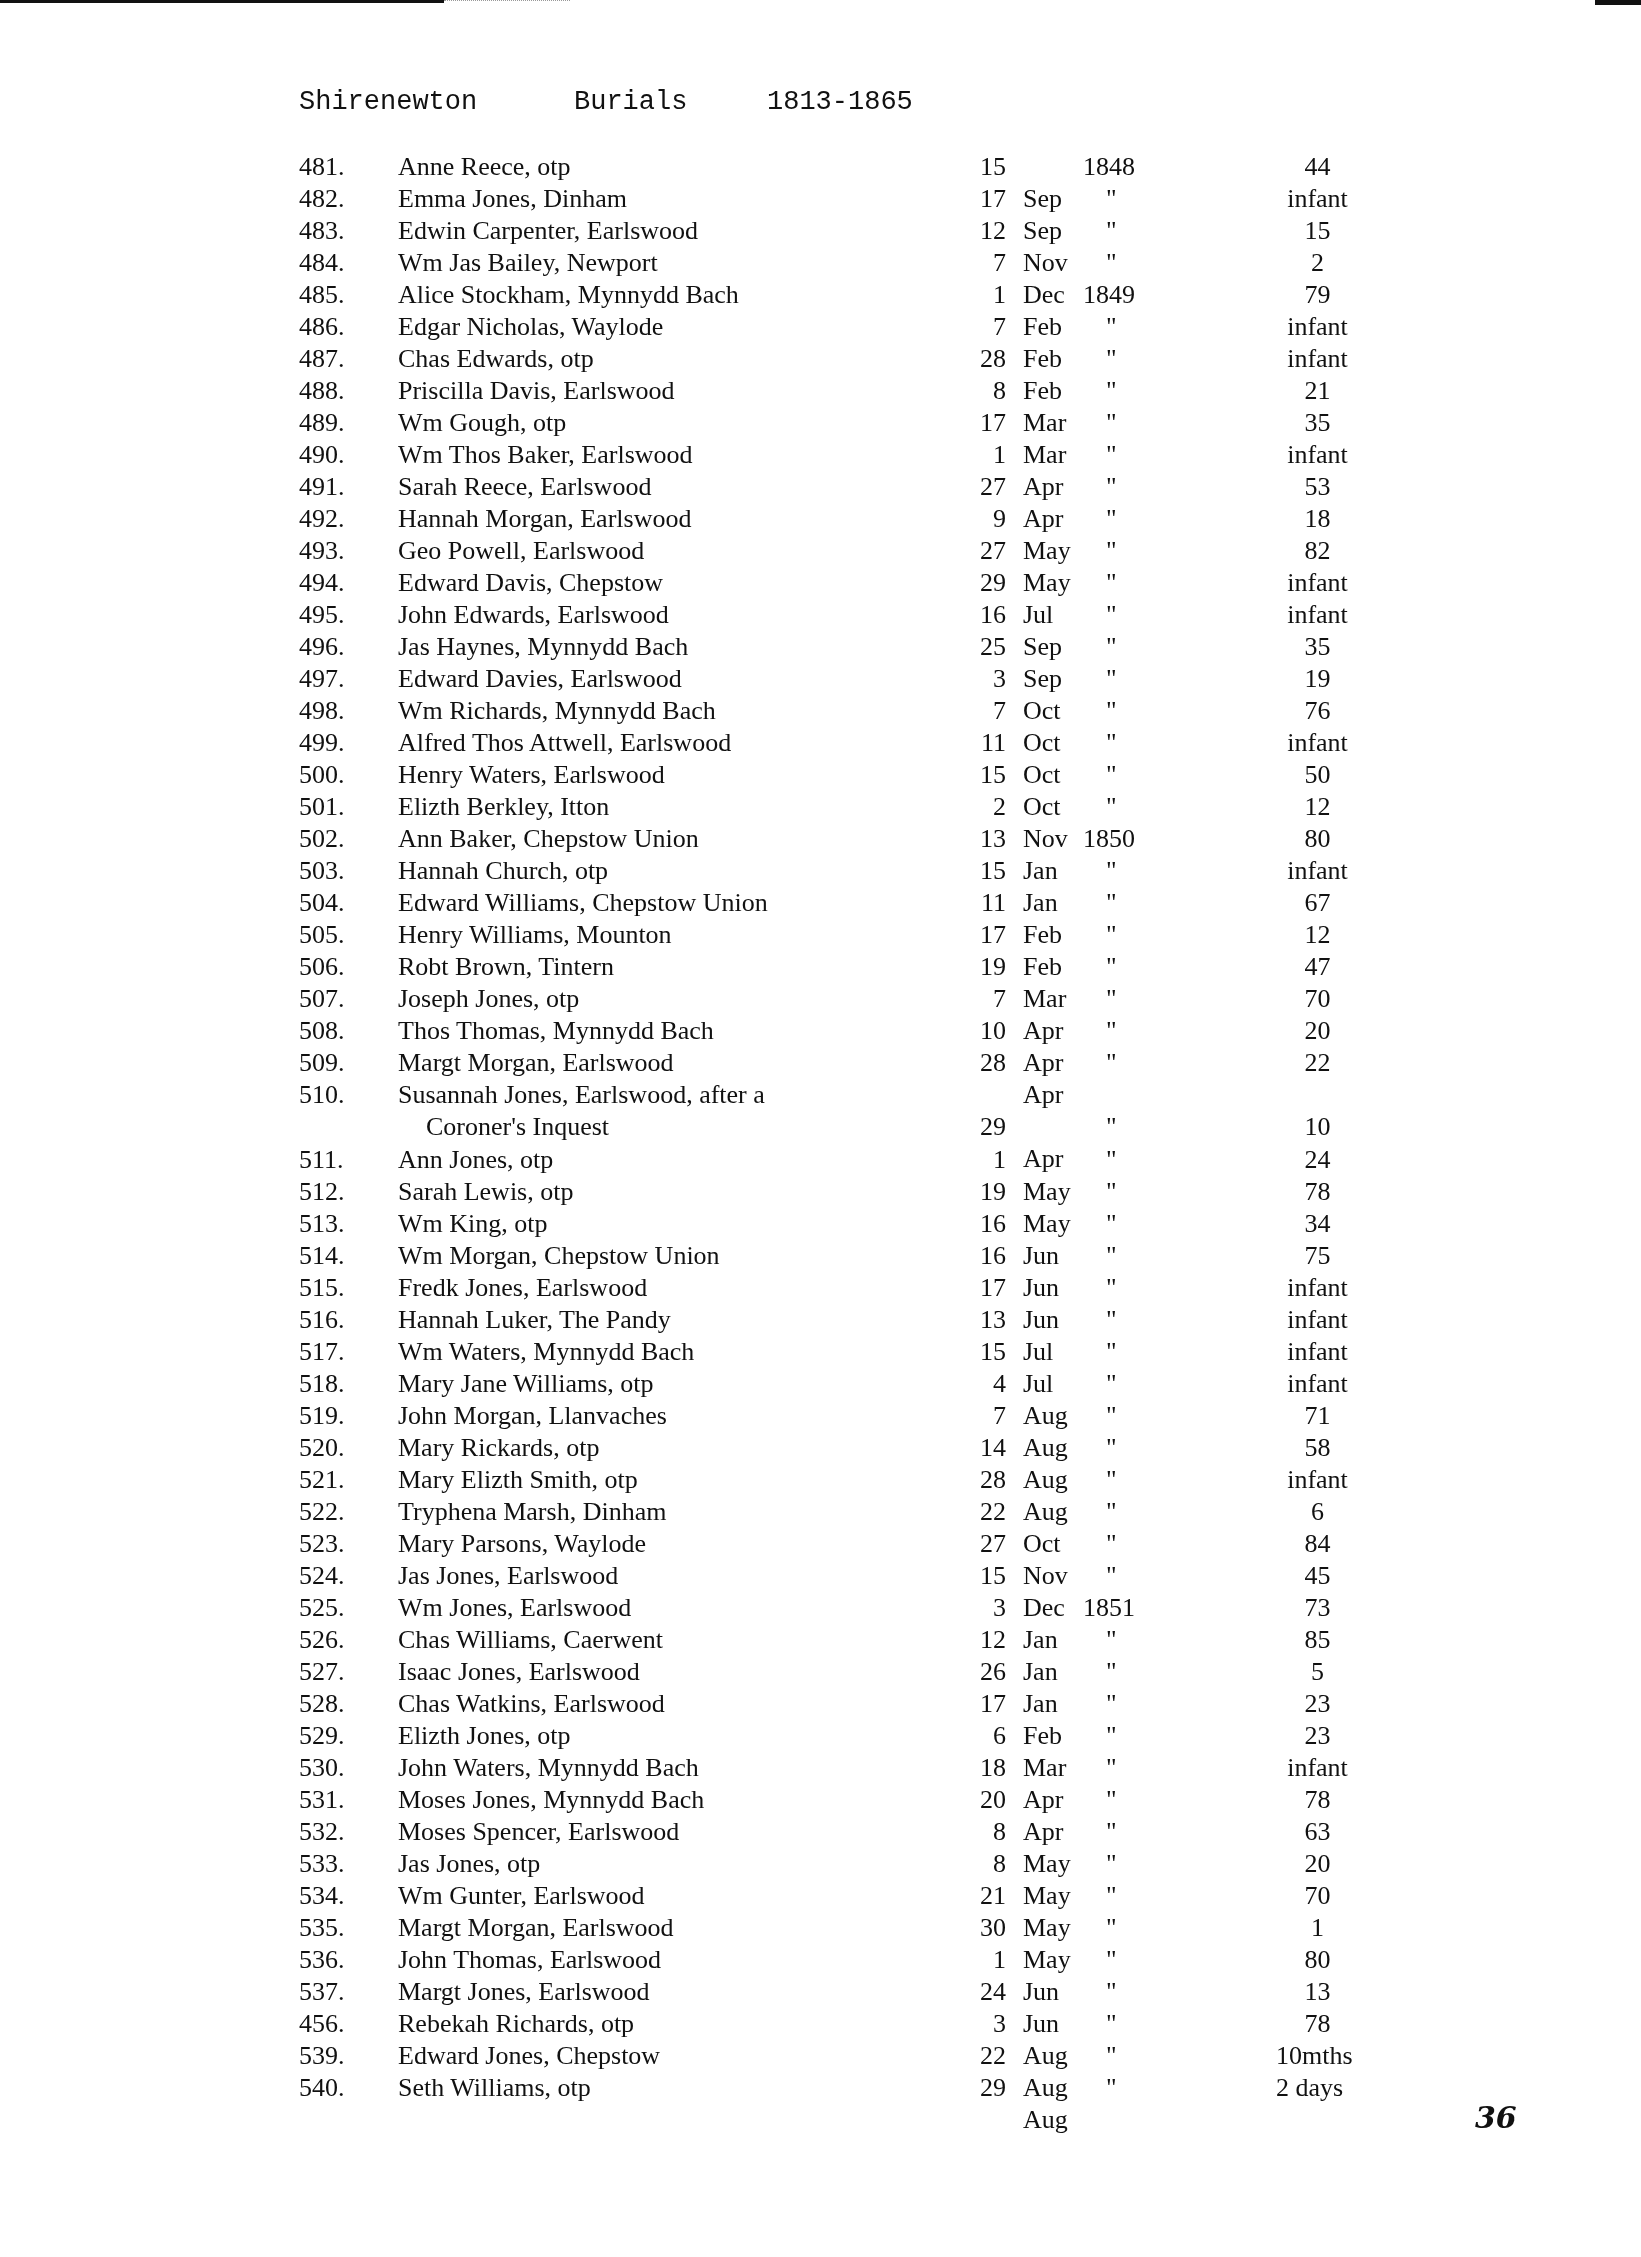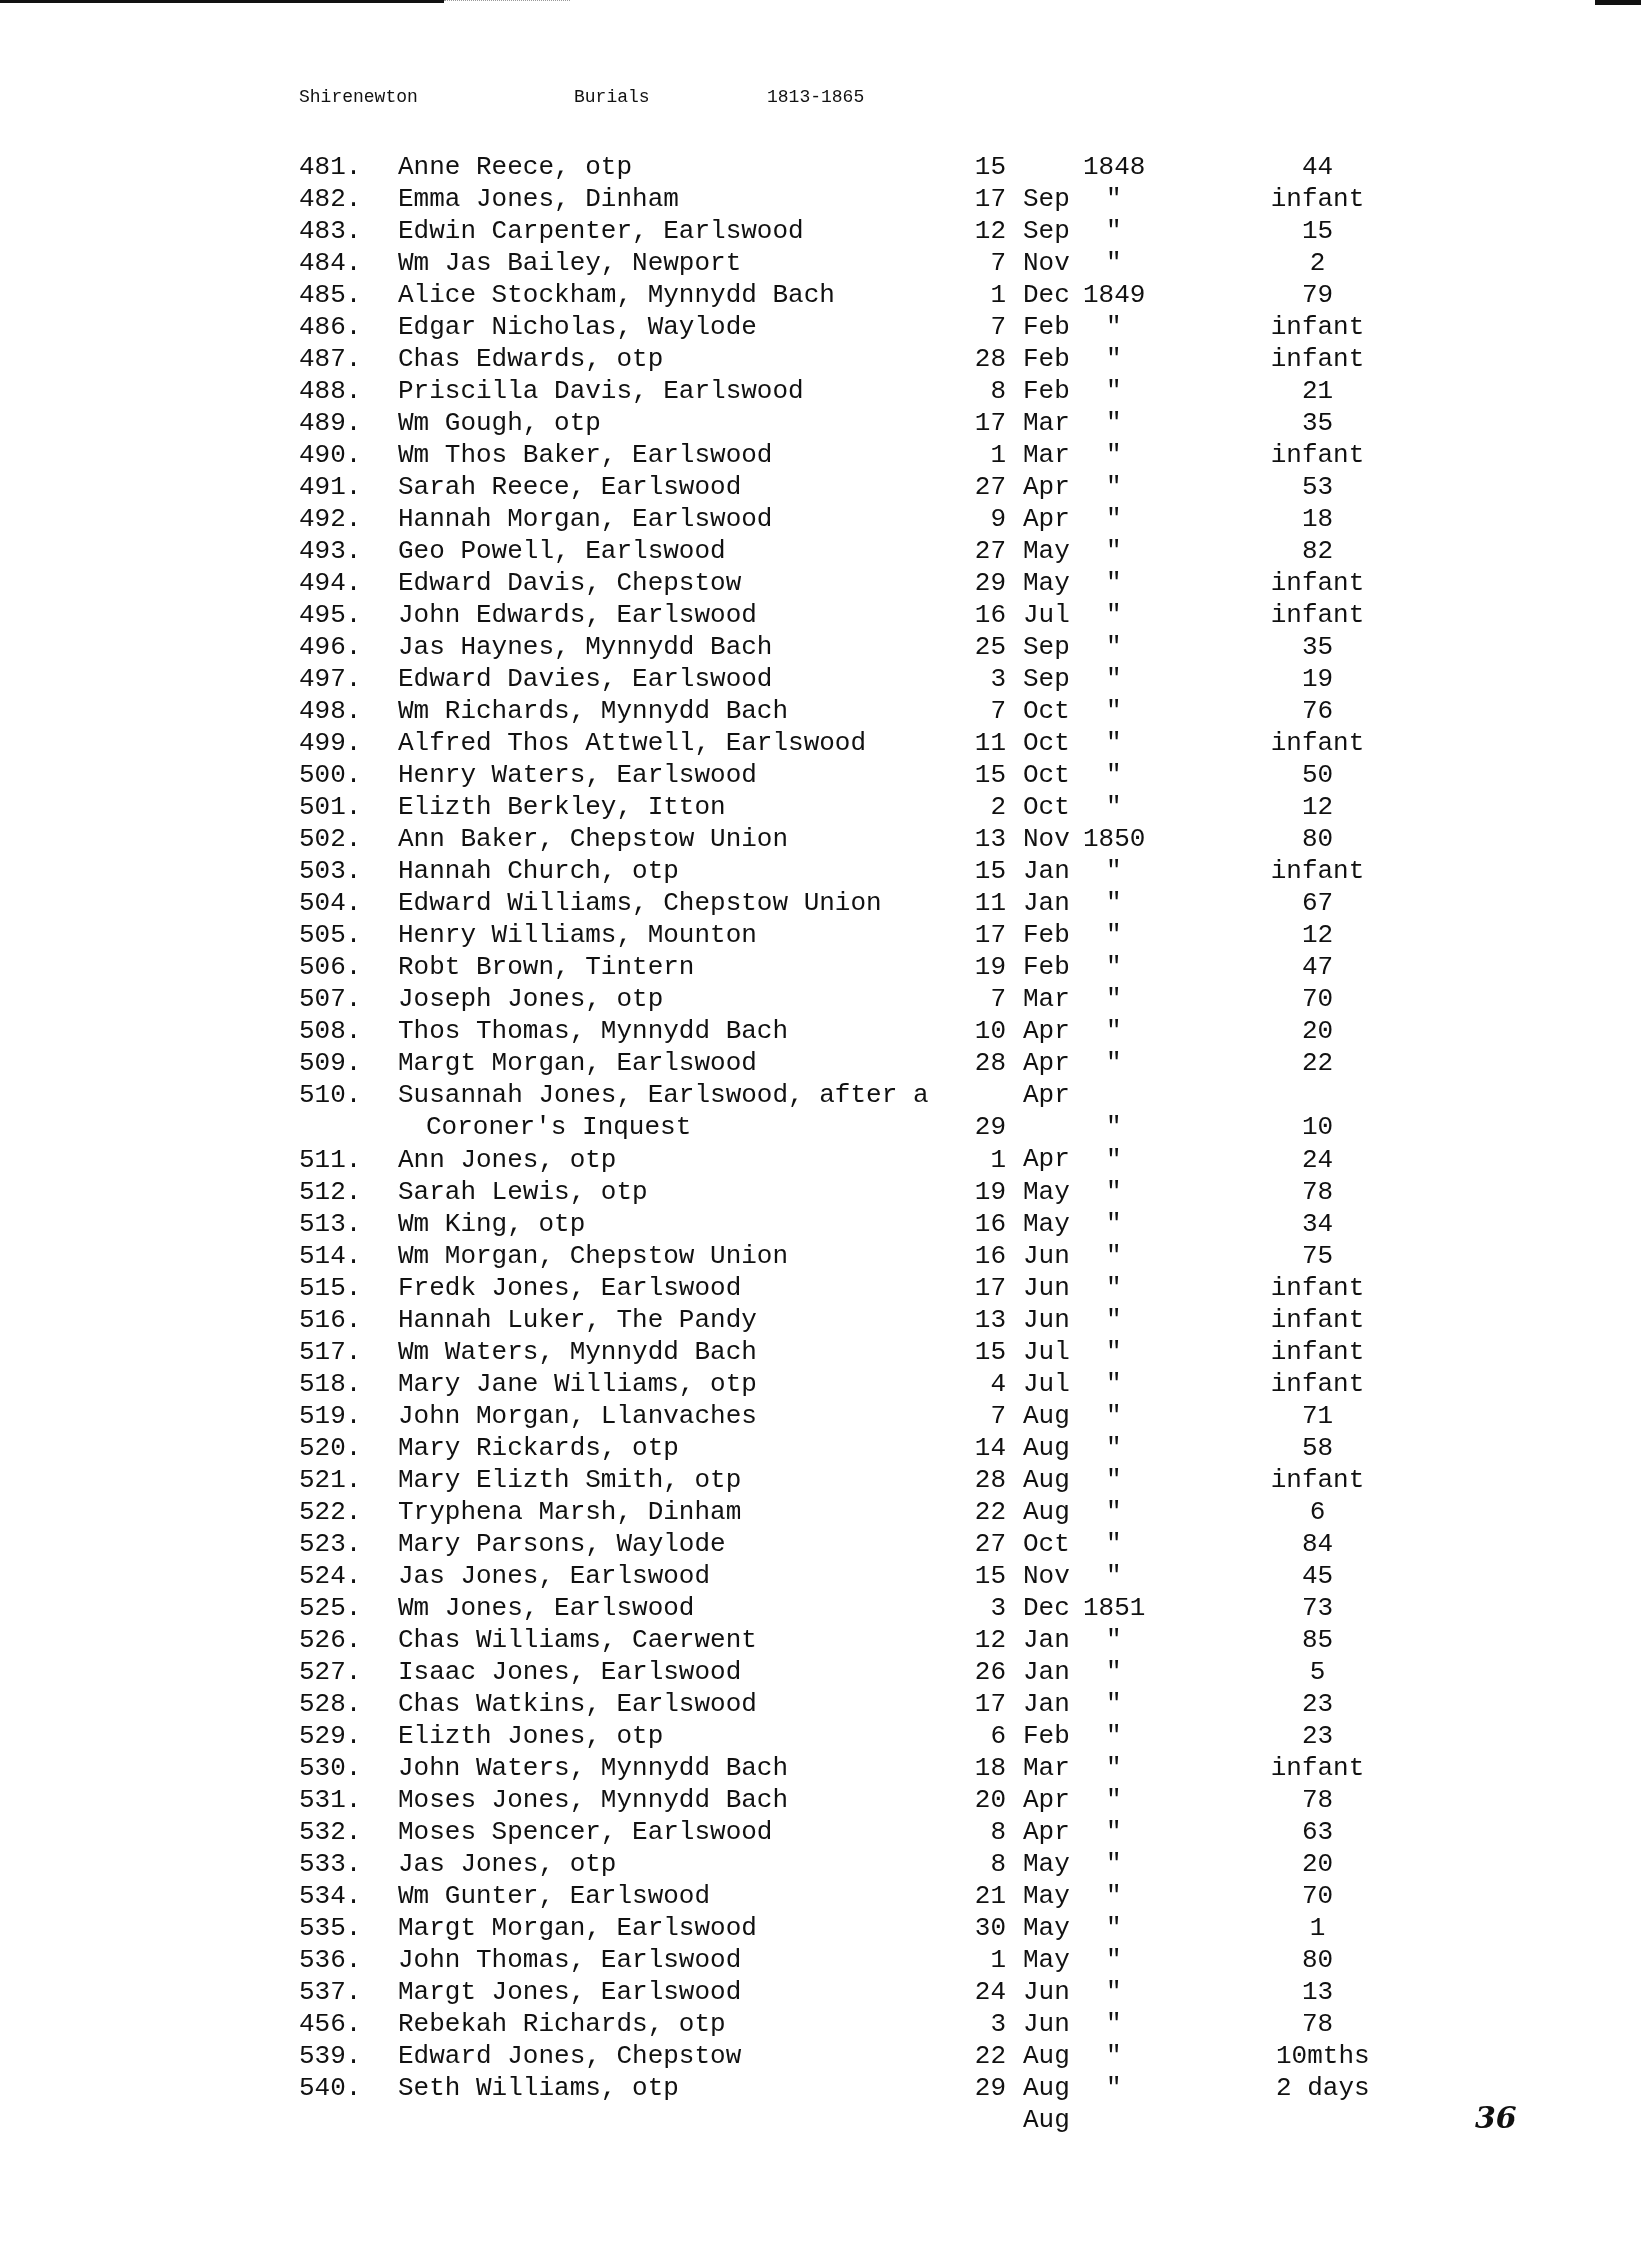--- a/index.html
+++ b/index.html
@@ -2,26 +2,26 @@
 <html><head>
   <meta charset="utf-8">
   <style>
     html, body { margin: 0; padding: 0; background: #ffffff; }
     body { width: 1641px; height: 2257px; position: relative; overflow: hidden;
            font-family: "Liberation Mono", "DejaVu Sans Mono", monospace; color: #111; }
     .top-rule { position: absolute; left: 0; top: 0; width: 444px; height: 2.9px; background: #111; }
     .top-rule-faint { position: absolute; left: 444px; top: 0; width: 126px; height: 1.9px;
                       border-top: 1.9px dotted #999; }
     .corner-mark { position: absolute; left: 1595px; top: 0; width: 46px; height: 4.8px; background: #111; }
-    .header { position: absolute; top: 87px; left: 299px; font-size: 18px; white-space: pre; }
+    .header { position: absolute; top: 87px; left: 299px; font-size: 27px; white-space: pre; }
     .header span { position: absolute; top: 0; }
     .h-parish { left: 0; }
     .h-type { left: 275px; }
     .h-years { left: 468px; }
-    .rows { position: absolute; top: 151px; left: 0; width: 1641px; }
+    .rows { position: absolute; top: 151px; left: 0; width: 1641px; font-family: Liberation Serif, serif; }
     .row { position: relative; height: 32px; font-size: 26px; line-height: 32px; white-space: pre; }
     .row.tall { height: 65px; }
     .row > span { position: absolute; top: 0; }
     .num { left: 299px; }
     .name { left: 398px; }
     .name .line2 { display: block; margin-left: 28px; }
     .day { left: 956px; width: 50px; text-align: right; }
     .month { left: 1023px; margin-top: 32px; }
     .year { left: 1083px; }
     .ditto { left: 1106px; }

